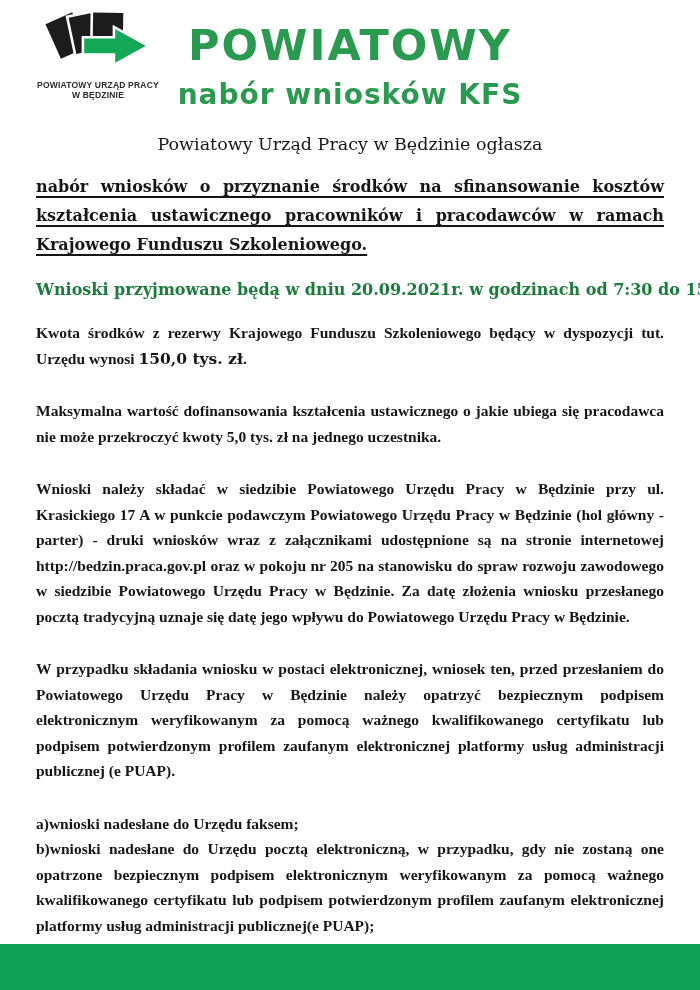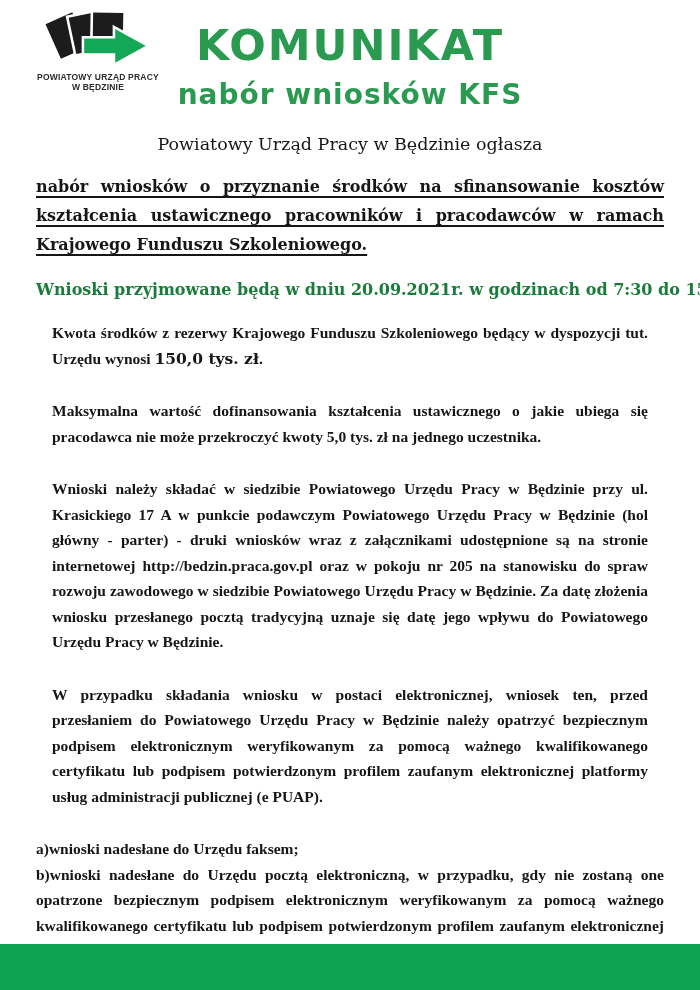--- a/index.html
+++ b/index.html
@@ -15,21 +15,21 @@
     font-family:"Liberation Serif",serif;color:var(--ink);
     position:relative;overflow:hidden;
   }
   .page{position:relative;width:700px;height:990px;}
 
   
   .logo{position:absolute;left:30px;top:8px;width:136px;text-align:center;}
   .logo svg{display:block;margin:0 auto;}
   .logo-caption{
     font-family:"Liberation Sans",sans-serif;font-weight:bold;
-    font-size:8.5px;line-height:10px;color:#2b2b2b;letter-spacing:.2px;margin-top:2px;
+    font-size:8.5px;line-height:10px;color:#2b2b2b;letter-spacing:.2px;margin-top:10px;
   }
   .titles{padding-top:24px;text-align:center;}
   .main-title{
     margin:0;font-family:"DejaVu Sans",sans-serif;font-weight:900;
     font-size:43px;line-height:42px;letter-spacing:2px;color:var(--green-title);
   }
   .sub-title{
     margin:15px 12px 0;font-family:"DejaVu Sans",sans-serif;font-weight:900;
     font-size:28px;line-height:28px;letter-spacing:1px;color:var(--green-title);
   }
@@ -49,21 +49,21 @@
     margin:21px 0 0;text-align:center;white-space:nowrap;
     font-family:"DejaVu Serif",serif;font-weight:bold;font-size:16px;
     color:var(--green-dark);
   }
 
   
   .bodytext{
     margin-top:21px;font-size:15.5px;line-height:25.5px;
     font-weight:bold;text-align:justify;color:var(--ink);
   }
-  .bodytext p{margin:0 16px 27px;}
+  .bodytext p{margin:0 0 27px;}
   .bodytext p.nogap{margin:0;}
   .amount{font-family:"DejaVu Serif",serif;font-weight:bold;}
 
   
   .green-bar{
     position:absolute;left:0;bottom:0;width:700px;height:46px;
     background:var(--green-bar);
   }
 </style>
 </head>
@@ -81,21 +81,21 @@
         </g>
         <polygon points="50,34 86,34 86,22 126,44 86,66 86,54 50,54" fill="#13a857" stroke="#ffffff" stroke-width="3"></polygon>
       </svg>
       <div class="logo-caption">
         <div>POWIATOWY URZĄD PRACY</div>
         <div>W BĘDZINIE</div>
       </div>
     </div>
 
     <div class="titles">
-      <h1 class="main-title">KOMUNIKAT</h1>
+      <h1 class="main-title">POWIATOWY</h1>
       <h2 class="sub-title">nabór wniosków KFS</h2>
     </div>
   </header>
 
   <main class="content">
     <p class="announce-heading">Powiatowy Urząd Pracy w Będzinie ogłasza</p>
     <p class="announce-subject">nabór wniosków o przyznanie środków na sfinansowanie kosztów kształcenia ustawicznego pracowników i pracodawców w ramach Krajowego Funduszu Szkoleniowego.</p>
     <p class="date-line">Wnioski przyjmowane będą w dniu 20.09.2021r. w godzinach od 7:30 do 15:30</p>
 
     <section class="bodytext">

